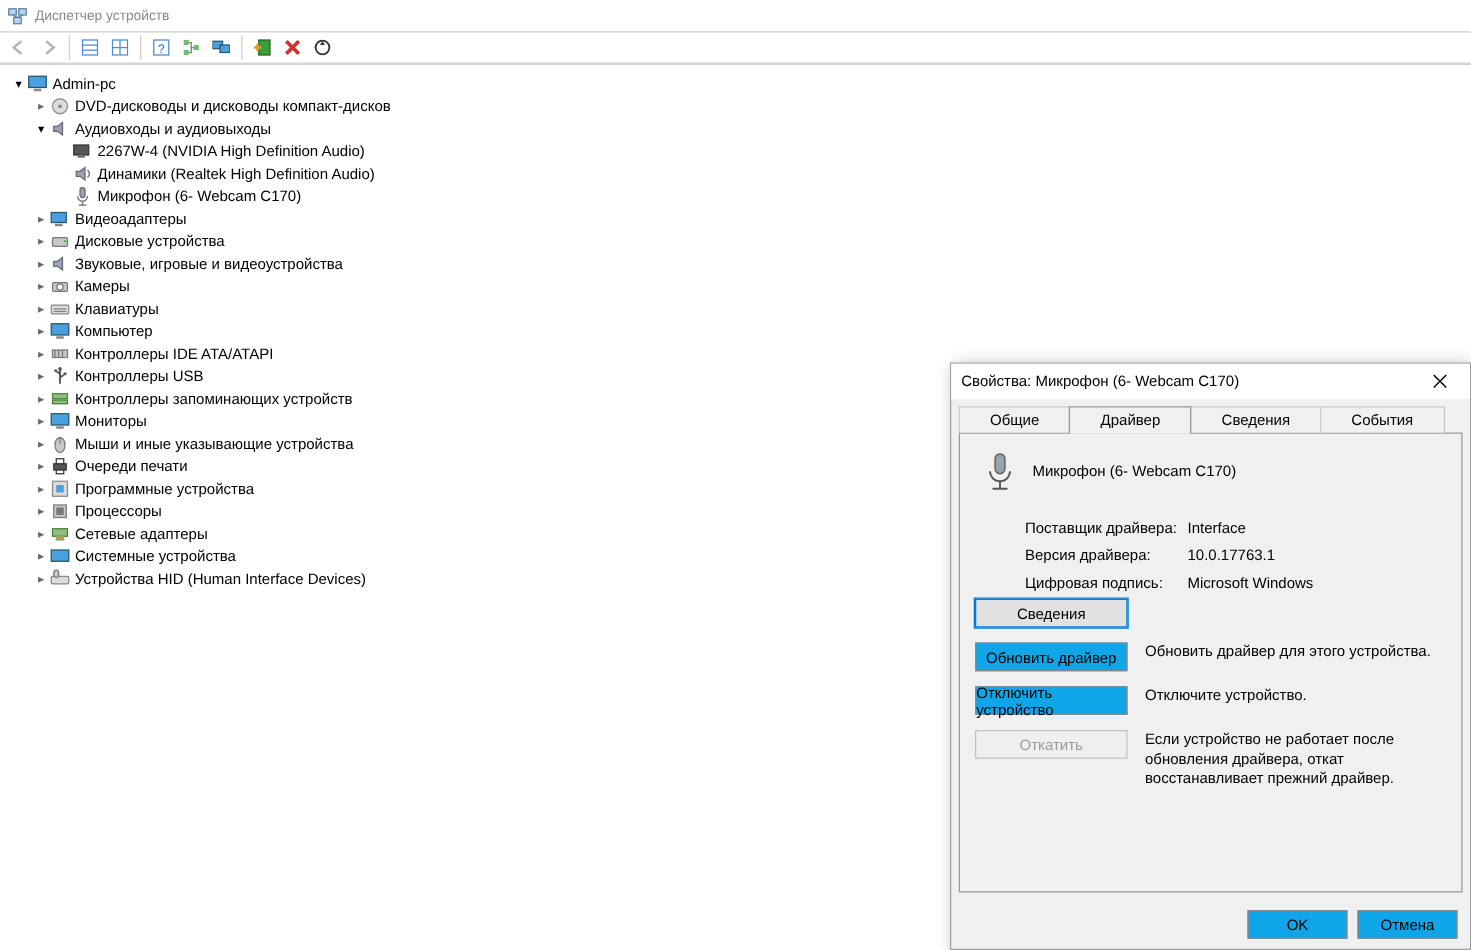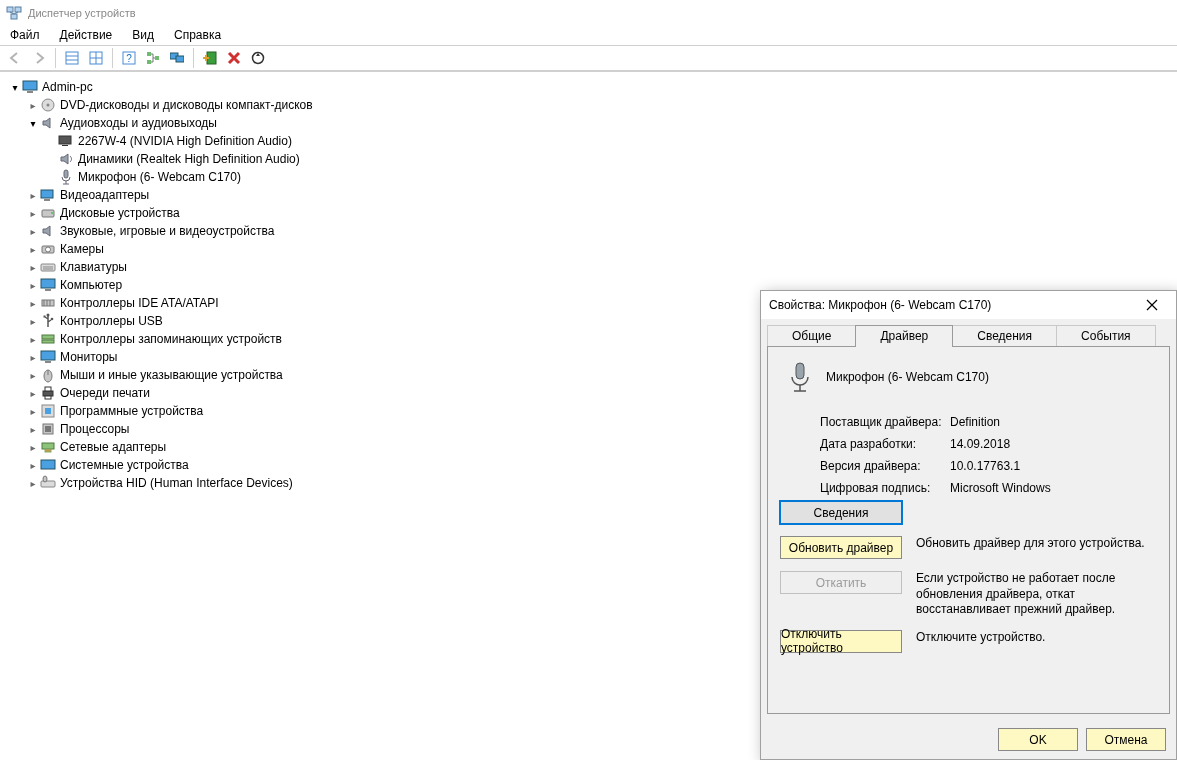--- a/index.html
+++ b/index.html
@@ -55,21 +55,21 @@
     background:#f0f0f0; padding:10px 12px 6px 12px; display:flex; flex-direction:column;}
 
   .device-head { display:flex; align-items:center; margin:4px 0 18px 4px; }
   .device-head .dev-icon-big { width:32px; height:32px; margin-right:10px;
     display:inline-flex; align-items:center; justify-content:center;}
   .kv { display:flex; margin:4px 0 4px 40px;align-items:center; }
   .kv .k { width:130px; }
   .kv .v { }
 
   .btn-row { display:flex; align-items:flex-start; margin:6px 0; }
-  .dlg-btn { width:122px; height:23px; border:1px solid #888; background:#fef9c3;
+  .dlg-btn { width:122px; height:23px; border:1px solid #888; background:#0ea5e9;
     display:inline-flex; align-items:center; justify-content:center; cursor:default;
     margin-right:14px; font-size:12px; }
   .dlg-btn.focus { border:1px solid #0078d7; outline:1px solid #0078d7;
     background:#e1e1e1; }
   .dlg-btn.disabled { color:#9b9b9b; border-color:#c0c0c0; background:#efefef; }
   .btn-desc { flex:1; line-height:1.3; }
 
   .dlg-footer { display:flex; justify-content:flex-end; padding:8px 10px; gap:8px;
     border-top:0;}
   .dlg-footer .dlg-btn { width:80px; margin-right:0; }
@@ -87,26 +87,20 @@
         <rect x="1" y="2" width="6" height="5" fill="#b7d3ee" stroke="#5a7fa3"></rect>
         <rect x="9" y="2" width="6" height="5" fill="#b7d3ee" stroke="#5a7fa3"></rect>
         <rect x="5" y="9" width="6" height="5" fill="#b7d3ee" stroke="#5a7fa3"></rect>
         <line x1="4" y1="7" x2="8" y2="9" stroke="#5a7fa3"></line>
         <line x1="12" y1="7" x2="8" y2="9" stroke="#5a7fa3"></line>
       </svg>
     </span>
     <span class="title">Диспетчер устройств</span>
   </div>
 
-  <div class="menubar">
-    <span class="menu-item">Файл</span>
-    <span class="menu-item">Действие</span>
-    <span class="menu-item">Вид</span>
-    <span class="menu-item">Справка</span>
-  </div>
 
   <div class="toolbar">
     <span class="tb-btn">
       <svg width="14" height="14" viewBox="0 0 14 14">
           <path d="M9 2 L3 7 L9 12" fill="none" stroke="#b4b4b4" stroke-width="2"></path>
         </svg>
     </span>
     <span class="tb-btn">
       <svg width="14" height="14" viewBox="0 0 14 14">
           <path d="M5 2 L11 7 L5 12" fill="none" stroke="#b4b4b4" stroke-width="2"></path>
@@ -455,49 +449,45 @@
           <path d="M8 16a8 8 0 0 0 16 0" fill="none" stroke="#555" stroke-width="1.5"></path>
           <line x1="16" y1="24" x2="16" y2="30" stroke="#555" stroke-width="1.5"></line>
           <line x1="10" y1="30" x2="22" y2="30" stroke="#555" stroke-width="1.5"></line>
         </svg>
       </span>
       <span>Микрофон (6- Webcam C170)</span>
     </div>
 
     <div class="kv">
       <span class="k">Поставщик драйвера:</span>
-      <span class="v">Definition</span>
-    </div>
-    <div class="kv">
-      <span class="k">Дата разработки:</span>
-      <span class="v">14.09.2018</span>
+      <span class="v">Interface</span>
     </div>
     <div class="kv">
       <span class="k">Версия драйвера:</span>
       <span class="v">10.0.17763.1</span>
     </div>
     <div class="kv" style="margin-bottom:0">
       <span class="k">Цифровая подпись:</span>
       <span class="v">Microsoft Windows</span>
     </div>
 
     <div class="btn-row">
       <span class="dlg-btn focus">Сведения</span>
     </div>
     <div class="btn-row">
       <span class="dlg-btn">Обновить драйвер</span>
       <span class="btn-desc">Обновить драйвер для этого устройства.</span>
     </div>
     <div class="btn-row">
+      <span class="dlg-btn">Отключить устройство</span>
+      <span class="btn-desc">Отключите устройство.</span>
+    </div>
+    <div class="btn-row">
       <span class="dlg-btn disabled">Откатить</span>
       <span class="btn-desc">Если устройство не работает после обновления драйвера, откат восстанавливает прежний драйвер.</span>
-    </div>
-    <div class="btn-row">
-      <span class="dlg-btn">Отключить устройство</span>
-      <span class="btn-desc">Отключите устройство.</span>
     </div>
 
   </div>
 
   <div class="dlg-footer">
     <span class="dlg-btn">OK</span>
     <span class="dlg-btn">Отмена</span>
   </div>
 </div>
 

